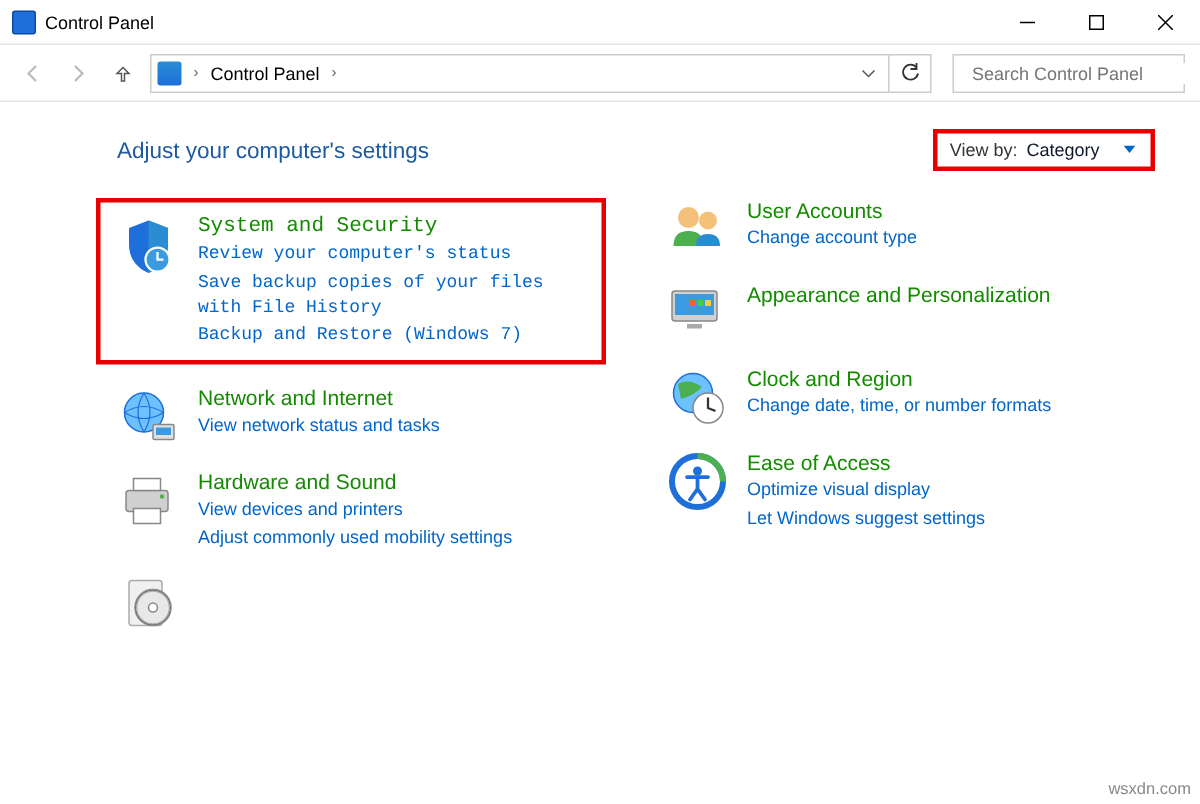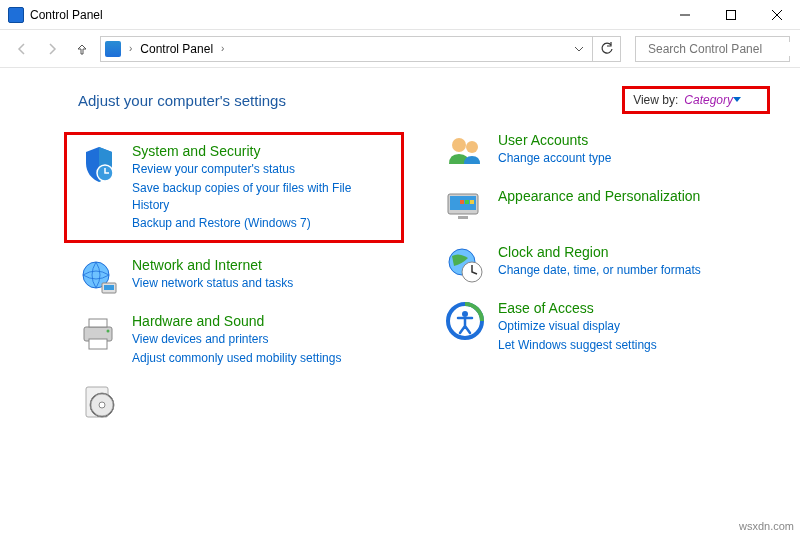--- a/index.html
+++ b/index.html
@@ -18,31 +18,31 @@
   .addrbar .chev { color: #666; font-size: 10px; margin: 0 2px; }
   .addrbar .crumb { color: #000; }
   .addrbar .spacer { flex: 1; }
   .addrbar .drop { color: #555; padding: 0 4px; }
   .refresh { width: 28px; height: 26px; border: 1px solid #ccc; border-left: none; display: flex; align-items: center; justify-content: center; color: #333; }
   .searchbox { width: 155px; height: 26px; border: 1px solid #ccc; display: flex; align-items: center; padding: 0 6px; color: #777; gap: 6px; margin-left: 8px; }
   .searchbox input { border: none; outline: none; flex: 1; font-size: 12px; color: #777; }
   .content { padding: 18px 30px 0 78px; }
   .header-row { display: flex; justify-content: space-between; align-items: center; margin-bottom: 18px; }
   .header-row h1 { color: #1e5aa0; font-weight: 400; font-size: 15px; }
-  .viewby { border: 3px solid #e60000; padding: 4px 26px 4px 8px; display: flex; align-items: flex-end; gap: 6px; font-size: 12px; }
+  .viewby { border: 3px solid #e60000; padding: 4px 10px 4px 8px; display: flex; align-items: flex-end; gap: 6px; font-size: 12px; }
   .viewby .lbl { color: #333; }
-  .viewby .val { color: #a21caf; display: flex; align-items: center; gap: 0; font-style: italic; }
+  .viewby .val { color: #0f172a; display: flex; align-items: center; gap: 16px; }
   .cols { display: flex; gap: 40px; }
   .col { flex: 1; display: flex; flex-direction: column; gap: 14px; }
   .cat { display: flex; gap: 12px; }
   .cat .icon { width: 42px; height: 42px; flex-shrink: 0; display: flex; align-items: flex-start; justify-content: center; }
   .cat .body { display: flex; flex-direction: column; gap: 2px; }
   .cat .title { color: #148a00; font-size: 14px; font-weight: 400; }
   .cat .link { color: #0066cc; font-size: 12px; line-height: 1.4; }
-  .highlight { border: 3px solid #e60000; margin-left: -14px; padding: 8px 10px 8px 11px; }
+  .highlight { border: 3px solid #e60000; margin-left: -14px; padding: 8px 10px 8px 11px; font-family: Liberation Mono, monospace; }
   .watermark { position: absolute; right: 6px; bottom: 4px; font-size: 11px; color: #888; }
   svg { display: block; }
 </style>
 </head>
 <body>
 
 <div class="titlebar">
   <div class="app-icon"></div>
   <div class="title">Control Panel</div>
   <div class="winbtns">

